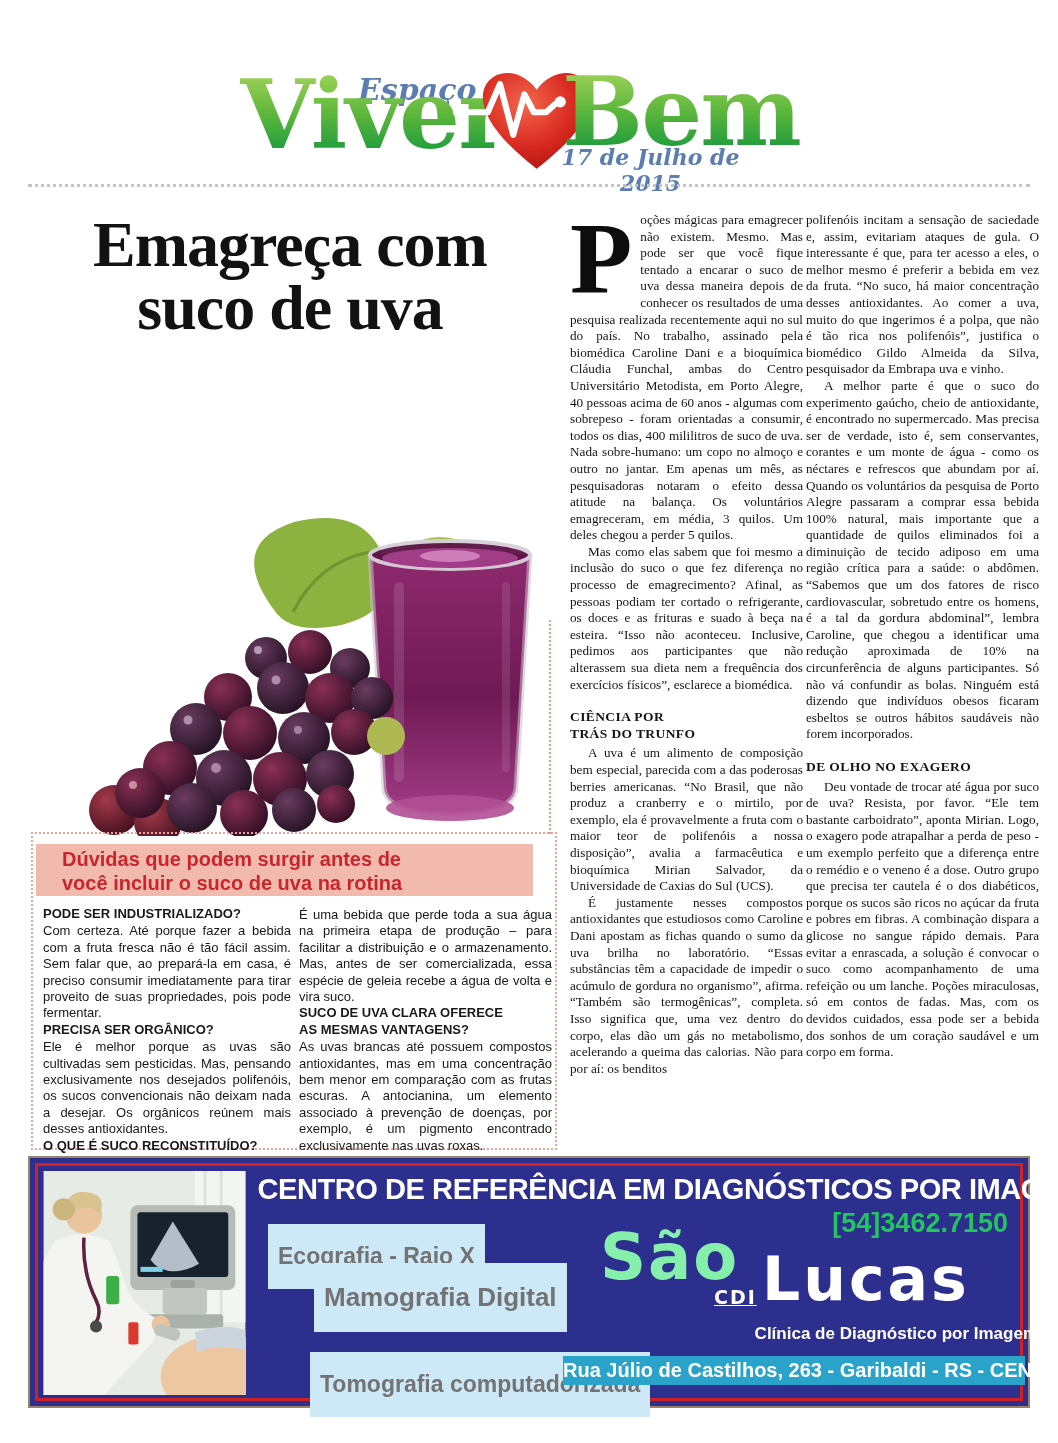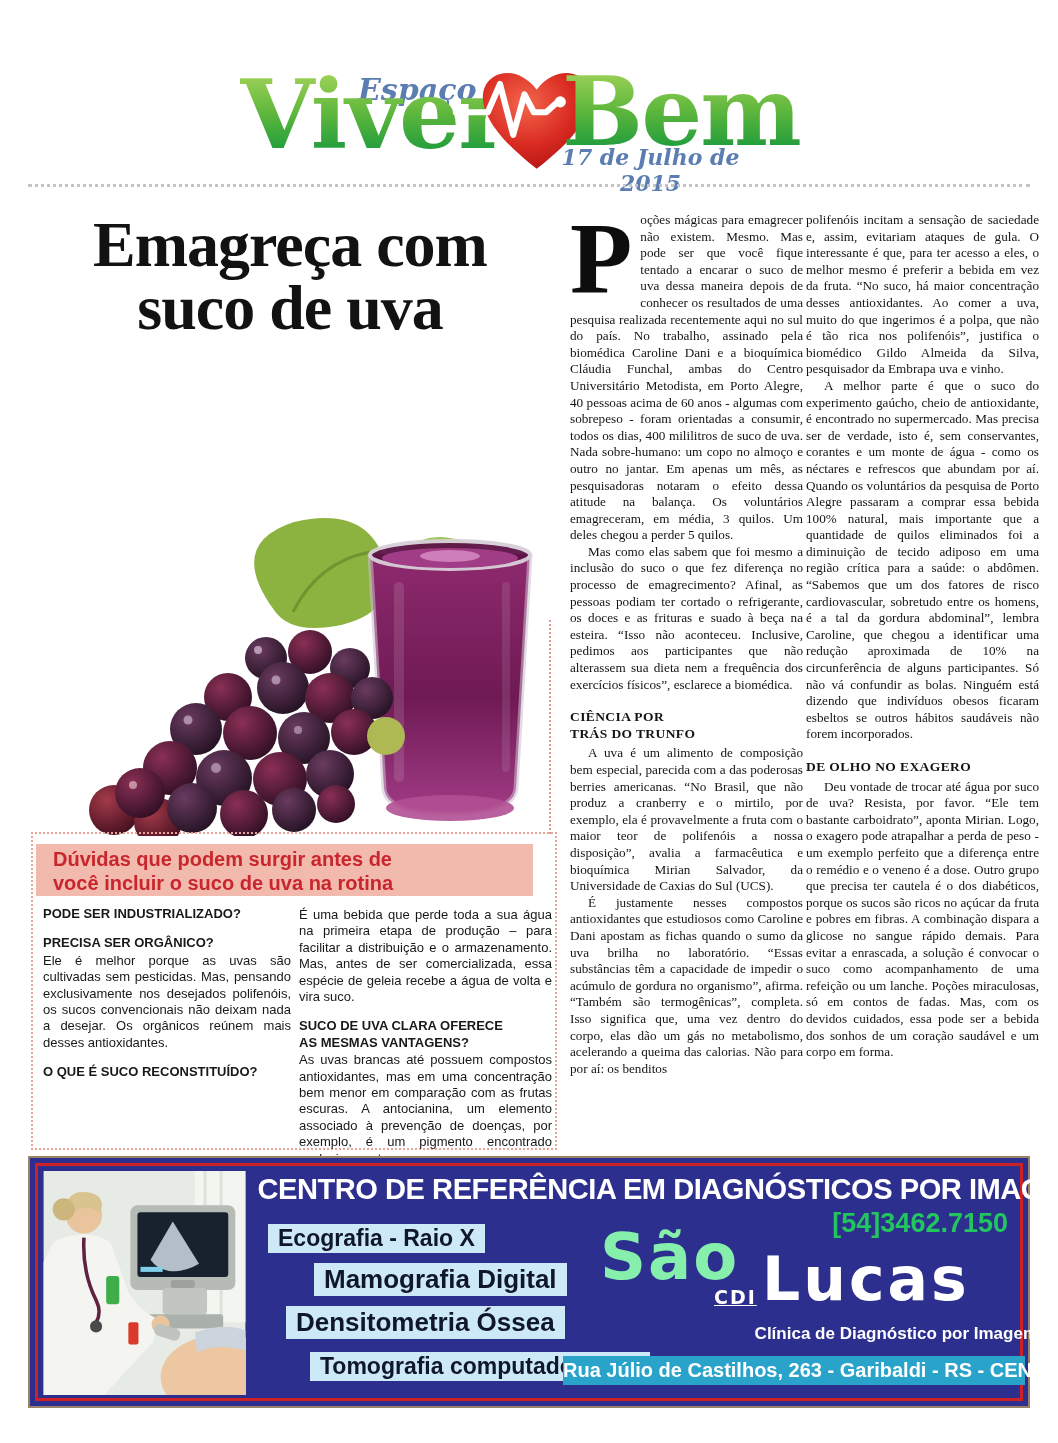--- a/index.html
+++ b/index.html
@@ -27,25 +27,25 @@
 
   
   .photo { position:absolute; left:78px; top:492px; width:478px; height:344px; }
   .photo svg { width:100%; height:100%; }
   .photo-divider { position:absolute; left:549px; top:620px; height:214px; border-left:2px dotted #e59a92; }
 
   
   .sidebar-box { position:absolute; left:31px; top:832px; width:526px; height:318px; border:2px dotted #e8a39a; }
   .sidebar-title { position:absolute; left:3px; top:10px; width:497px; height:52px; background:#f2b9ad;
                    color:#c9252c; font-family:"Liberation Sans", sans-serif; font-weight:bold;
-                   font-size:20px; line-height:24px; padding:3px 8px 0 17px; white-space:pre-line; }
+                   font-size:20px; line-height:24px; padding:3px 8px 0 26px; white-space:pre-line; }
   .qa-col { position:absolute; top:72px; font-family:"Liberation Sans", sans-serif; font-size:13px; line-height:16.4px; color:#181818; text-align:justify; }
   .qa-col1 { left:10px; width:248px; }
   .qa-col2 { left:266px; width:253px; }
-  .qa-q { font-weight:bold; margin-top:13px; white-space:pre-line; text-align:left; }
+  .qa-q { font-weight:bold; white-space:pre-line; text-align:left; }
   .qa-q:first-child { margin-top:0; }
   .qa-a { margin-top:1px; }
 
   
   .article-col { position:absolute; top:212px; width:233px; height:940px; overflow:hidden;
                  font-size:13.2px; line-height:16.6px; text-align:justify; color:#141414; }
   .article-col1 { left:570px; }
   .article-col2 { left:806px; }
   .article-col p { margin:0; }
   .article-col p.indent { text-indent:18px; }
@@ -56,22 +56,22 @@
   .ad { position:absolute; left:28px; top:1156px; width:1002px; height:252px;
         border:2px solid #9b8168; background:#2d2f8f; }
   .ad-inner { position:absolute; inset:0; border:5px solid #2d2f8f; }
   .ad-key { position:absolute; inset:0; border:3px solid #cc2127; background:#2d2f8f; }
   .ad-photo { position:absolute; left:5px; top:5px; width:203px; height:224px; overflow:hidden; }
   .ad-photo svg { width:100%; height:100%; }
   .ad-headline { position:absolute; left:208px; top:6px; width:766px; text-align:center; color:#ffffff;
                  font-family:"Liberation Sans", sans-serif; font-weight:bold; font-size:30px; letter-spacing:-0.5px;
                  transform:scaleX(0.97); transform-origin:center; white-space:nowrap; }
   .ad-phone { position:absolute; right:12px; top:42px; color:#22c55e; font-family:"Liberation Sans", sans-serif; font-weight:bold; font-size:27px; }
-  .pill { position:absolute; background:#cde8f6; color:#0f172a; font-family:"Liberation Sans", sans-serif;
-          font-weight:bold; text-align:center; padding:1px 10px; white-space:nowrap; }
+  .pill { position:absolute; background:#cde8f6; color:#737373; font-family:"Liberation Sans", sans-serif;
+          font-weight:bold; text-align:center; padding:19px 10px; white-space:nowrap; }
   .pill1 { left:230px; top:58px;  font-size:23px; }
   .pill2 { left:276px; top:97px;  font-size:26px; }
   .pill3 { left:248px; top:140px; font-size:26px; }
   .pill4 { left:272px; top:186px; font-size:23px; }
   .logo-sao   { position:absolute; left:562px; top:54px; color:#86efac; font-family:"DejaVu Sans", sans-serif; font-weight:bold; font-size:64px; letter-spacing:2px; }
   .logo-cdi   { position:absolute; left:676px; top:120px; color:#fff; font-family:"DejaVu Sans", sans-serif; font-weight:bold; font-size:19px; letter-spacing:2px;text-decoration:underline; }
   .logo-lucas { position:absolute; left:724px; top:78px; color:#fff; font-family:"DejaVu Sans", sans-serif; font-weight:bold; font-size:60px; letter-spacing:3px; }
   .logo-tagline { position:absolute; left:608px; top:158px; width:392px; text-align:right; color:#fff;
                   font-family:"Liberation Sans", sans-serif; font-weight:bold; font-size:17px; }
   .ad-address { position:absolute; left:525px; top:190px; width:462px; height:29px; background:#2aa3cb;
@@ -178,20 +178,21 @@
       </g>
     </svg>
   </div>
   <div class="photo-divider"></div>
 
   <div class="sidebar-box">
     <div class="sidebar-title">Dúvidas que podem surgir antes de
 você incluir o suco de uva na rotina</div>
     <div class="qa-col qa-col1">
       <p class="qa-q">PODE SER INDUSTRIALIZADO?</p>
+      <p class="qa-a">Com certeza. Até porque fazer a bebida com a fruta fresca não é tão fácil assim. Sem falar que, ao prepará-la em casa, é preciso consumir imediatamente para tirar proveito de suas propriedades, pois pode fermentar.</p>
       <p class="qa-q">PRECISA SER ORGÂNICO?</p>
       <p class="qa-a">Ele é melhor porque as uvas são cultivadas sem pesticidas. Mas, pensando exclusivamente nos desejados polifenóis, os sucos convencionais não deixam nada a desejar. Os orgânicos reúnem mais desses antioxidantes.</p>
       <p class="qa-q">O QUE É SUCO RECONSTITUÍDO?</p>
     </div>
     <div class="qa-col qa-col2">
       <p class="qa-a">É uma bebida que perde toda a sua água na primeira etapa de produção – para facilitar a distribuição e o armazenamento. Mas, antes de ser comercializada, essa espécie de geleia recebe a água de volta e vira suco.</p>
       <p class="qa-q">SUCO DE UVA CLARA OFERECE
 AS MESMAS VANTAGENS?</p>
       <p class="qa-a">As uvas brancas até possuem compostos antioxidantes, mas em uma concentração bem menor em comparação com as frutas escuras. A antocianina, um elemento associado à prevenção de doenças, por exemplo, é um pigmento encontrado exclusivamente nas uvas roxas.</p>
     </div>
@@ -239,21 +240,20 @@
           <circle cx="116" cy="152" r="9" fill="#e9c49c"></circle>
           <rect x="112" y="150" width="26" height="12" rx="5" fill="#bfc3be" transform="rotate(18 112 150)"></rect>
           <ellipse cx="178" cy="204" rx="62" ry="42" fill="#edc7a2"></ellipse>
           <path d="M150 160 Q 180 150 200 158 L 200 178 Q 172 170 152 180 Z" fill="#ccd5dd"></path>
         </svg>
       </div>
       <div class="ad-headline">CENTRO DE REFERÊNCIA EM DIAGNÓSTICOS POR IMAGEM</div>
       <div class="ad-phone">[54]3462.7150</div>
       <div class="pill pill1">Ecografia - Raio X</div>
       <div class="pill pill2">Mamografia Digital</div>
-      <div class="pill pill3">Densitometria Óssea</div>
       <div class="pill pill4">Tomografia computadorizada</div>
       <div class="logo-sao">São</div>
       <div class="logo-cdi">CDI</div>
       <div class="logo-lucas">Lucas</div>
       <div class="logo-tagline">Clínica de Diagnóstico por Imagem</div>
       <div class="ad-address">Rua Júlio de Castilhos, 263 - Garibaldi - RS - CENTRO</div>
     </div>
       </div>
   </div>
 

